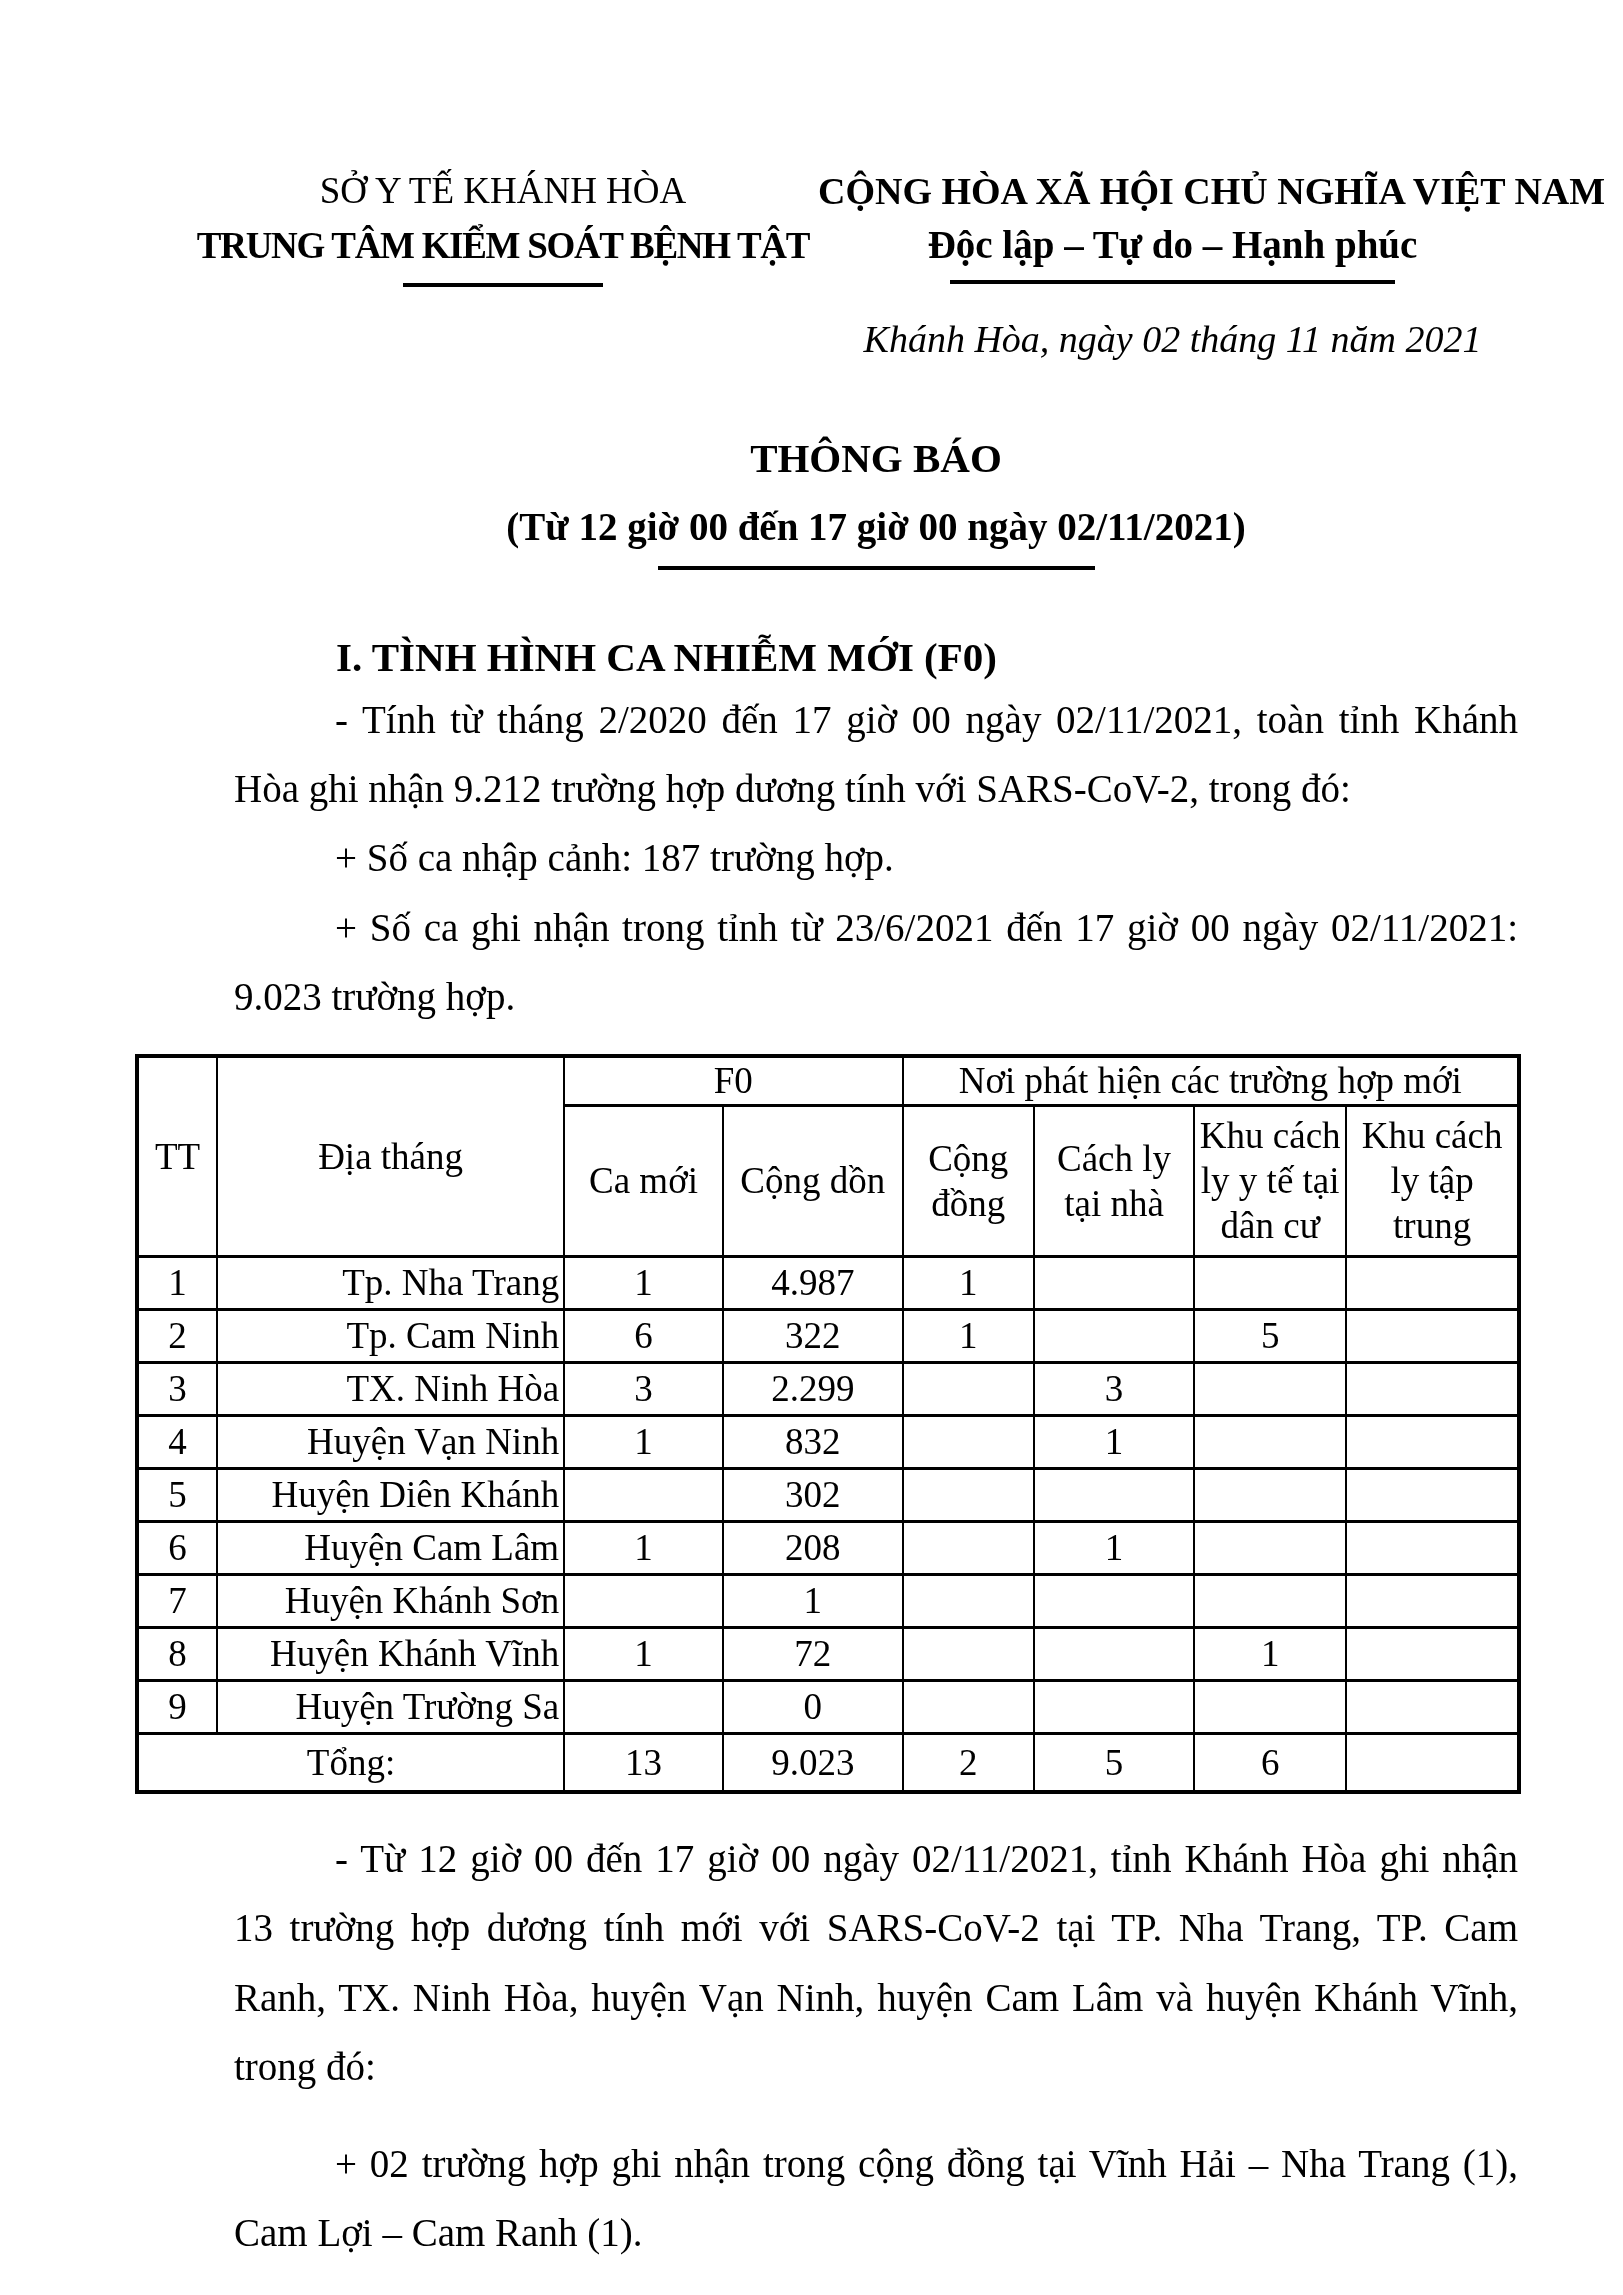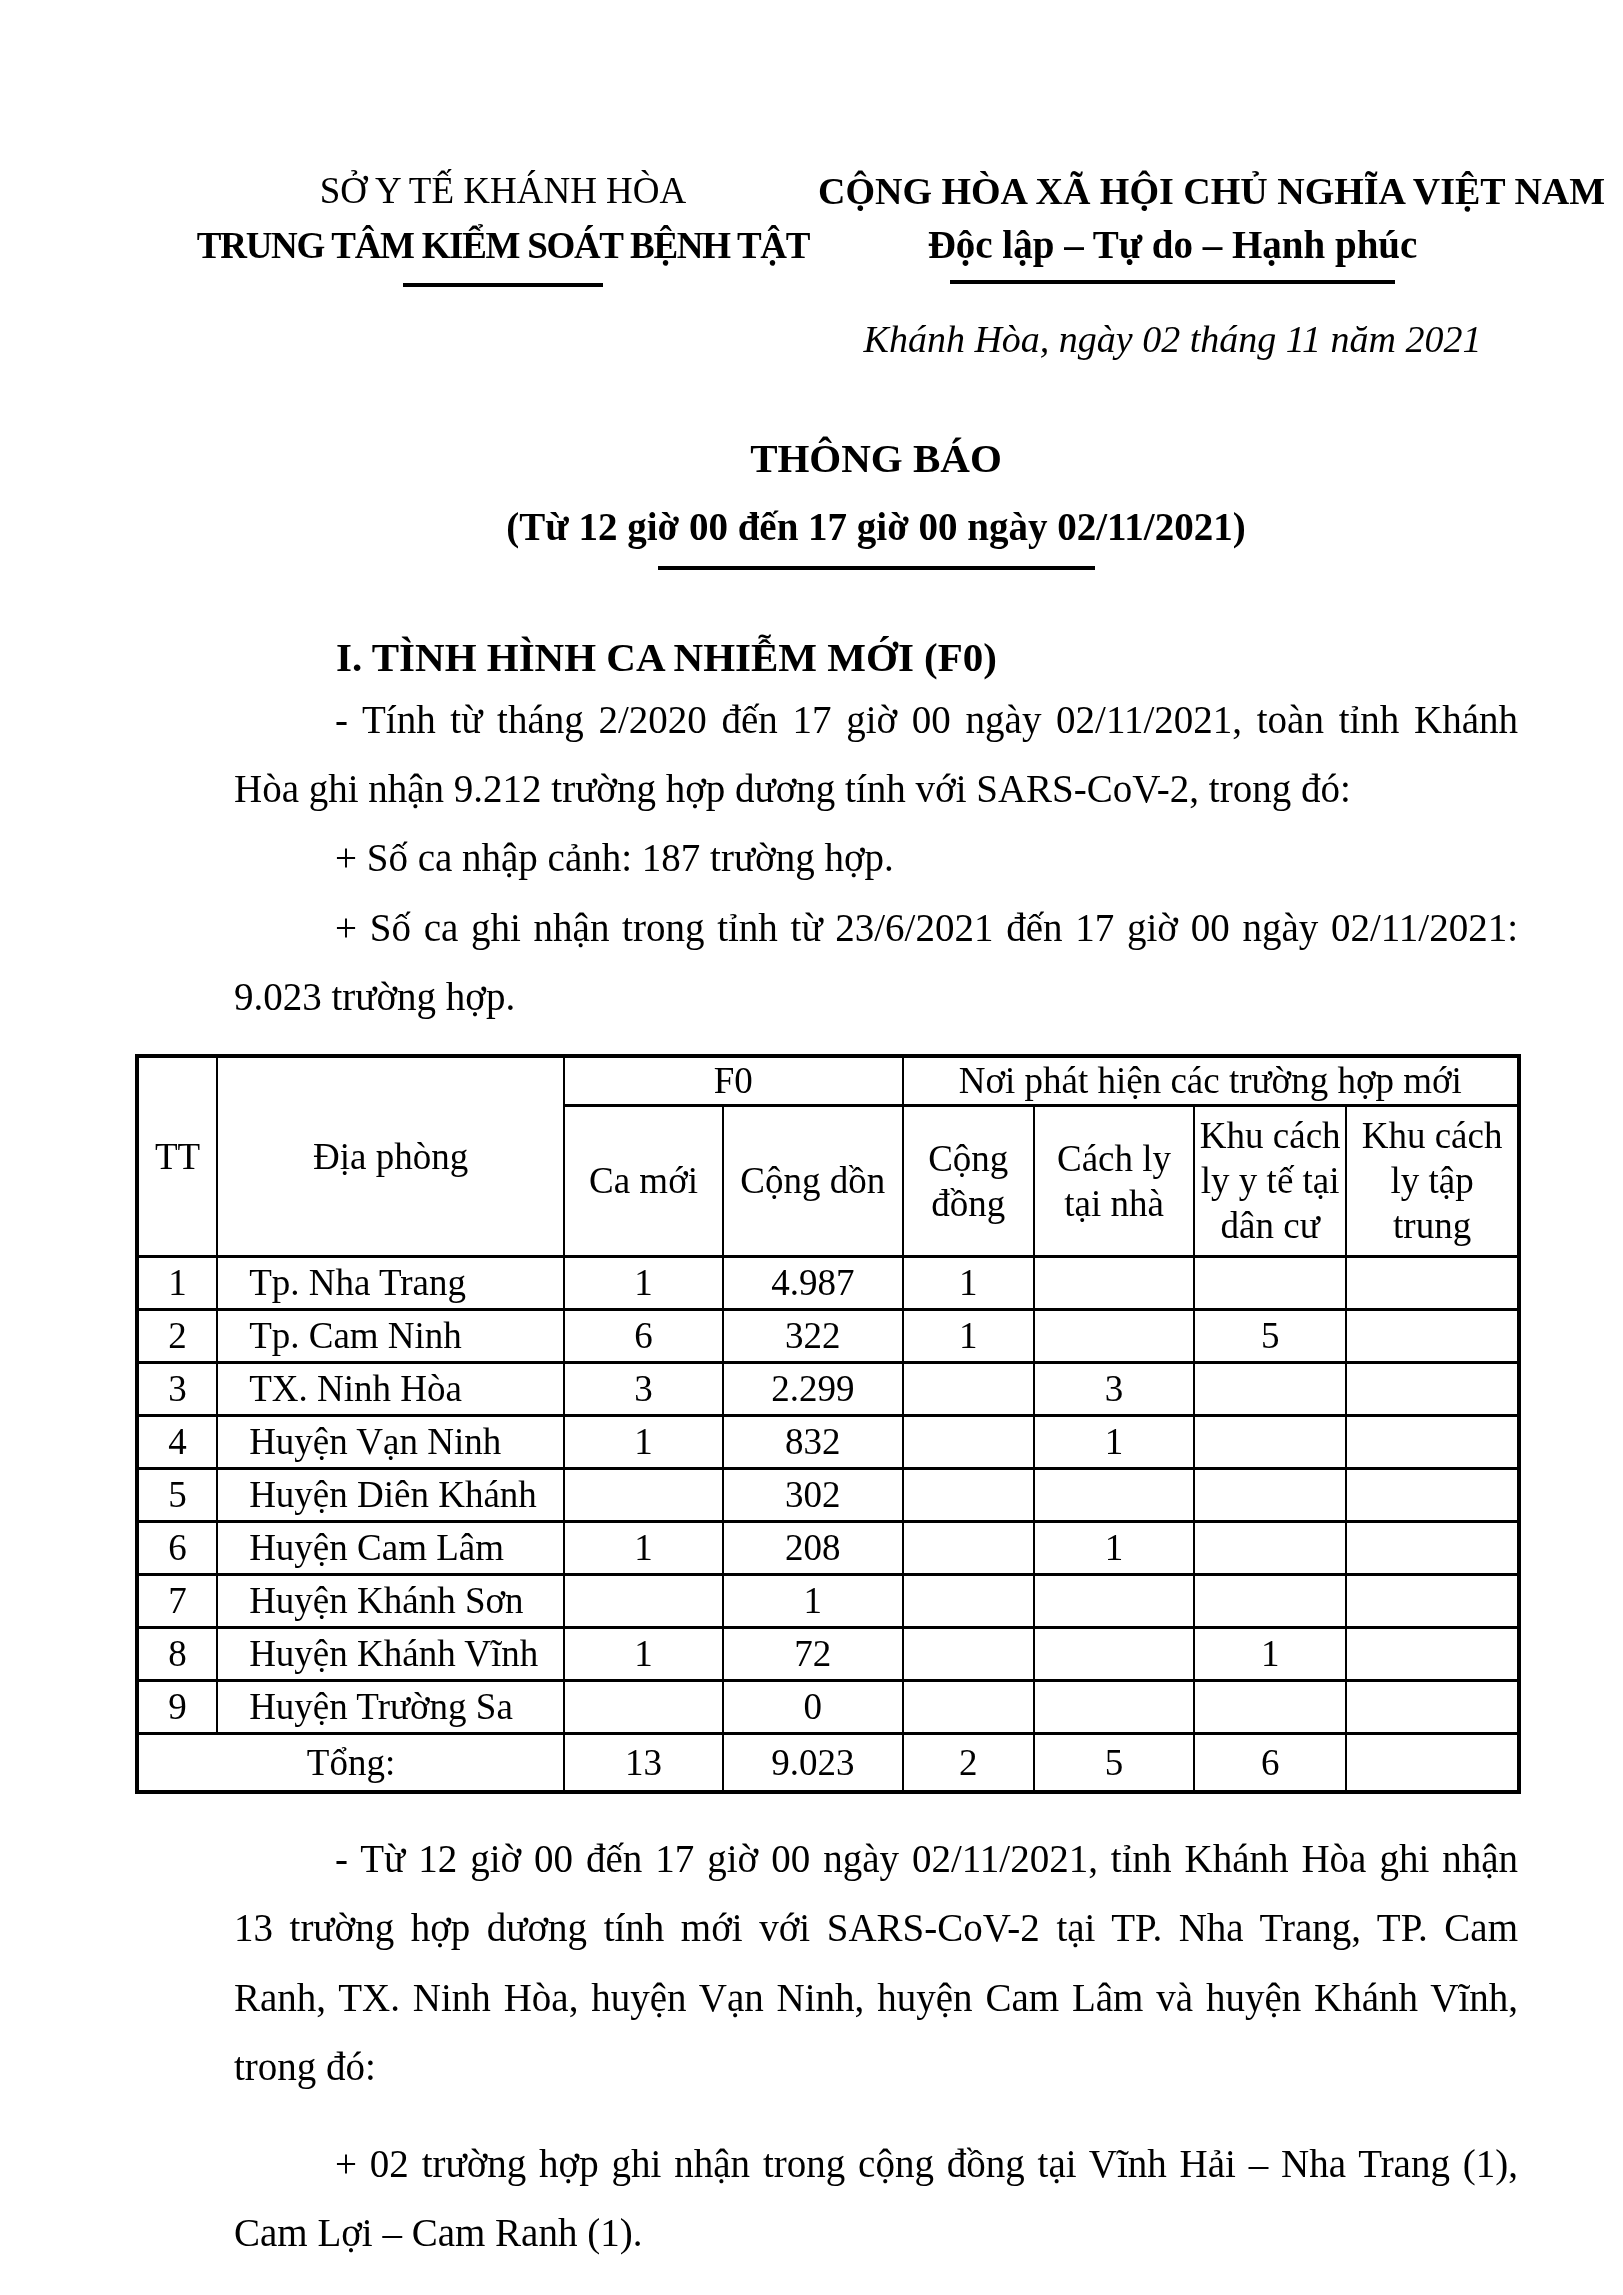--- a/index.html
+++ b/index.html
@@ -73,21 +73,21 @@
     vertical-align: middle;
     line-height: 1.22;
   }
   .covid-table thead tr.hdr-top th { height: 46px; }
   .covid-table thead tr.hdr-sub th { padding-top: 6.5px; padding-bottom: 6.5px; }
   .covid-table tbody td {
     height: 50px;
     text-align: center;
     vertical-align: middle;
   }
-  .covid-table td.cell-locality { text-align: left; padding-left: 31px; }
+  .covid-table td.cell-locality { text-align: right; padding-left: 31px; }
   .covid-table tr.total-row td { height: 55px; font-weight: normal; text-align: center; }
 </style>
 </head>
 <body>
 
 <div class="doc-header">
   <div class="hdr-left">
     <div class="org-name nowrap">SỞ Y TẾ KHÁNH HÒA</div>
     <div class="org-unit nowrap">TRUNG TÂM KIỂM SOÁT BỆNH TẬT</div>
     <div class="rule-left"></div>
@@ -121,21 +121,21 @@
       <col style="width:11.5%">
       <col style="width:13.0%">
     <col style="width:9.5%">
       <col style="width:11.6%">
       <col style="width:11.0%">
       <col style="width:12.5%">
   </colgroup>
   <thead>
     <tr class="hdr-top">
       <th rowspan="2">TT</th>
-      <th rowspan="2">Địa phòng</th>
+      <th rowspan="2">Địa tháng</th>
       <th colspan="2">F0</th>
       <th colspan="4">Nơi phát hiện các trường hợp mới</th>
     </tr>
     <tr class="hdr-sub">
       <th>Ca mới</th>
       <th>Cộng dồn</th>
       <th>Cộng đồng</th>
       <th>Cách ly tại nhà</th>
       <th>Khu cách ly y tế tại dân cư</th>
       <th>Khu cách ly tập trung</th>

